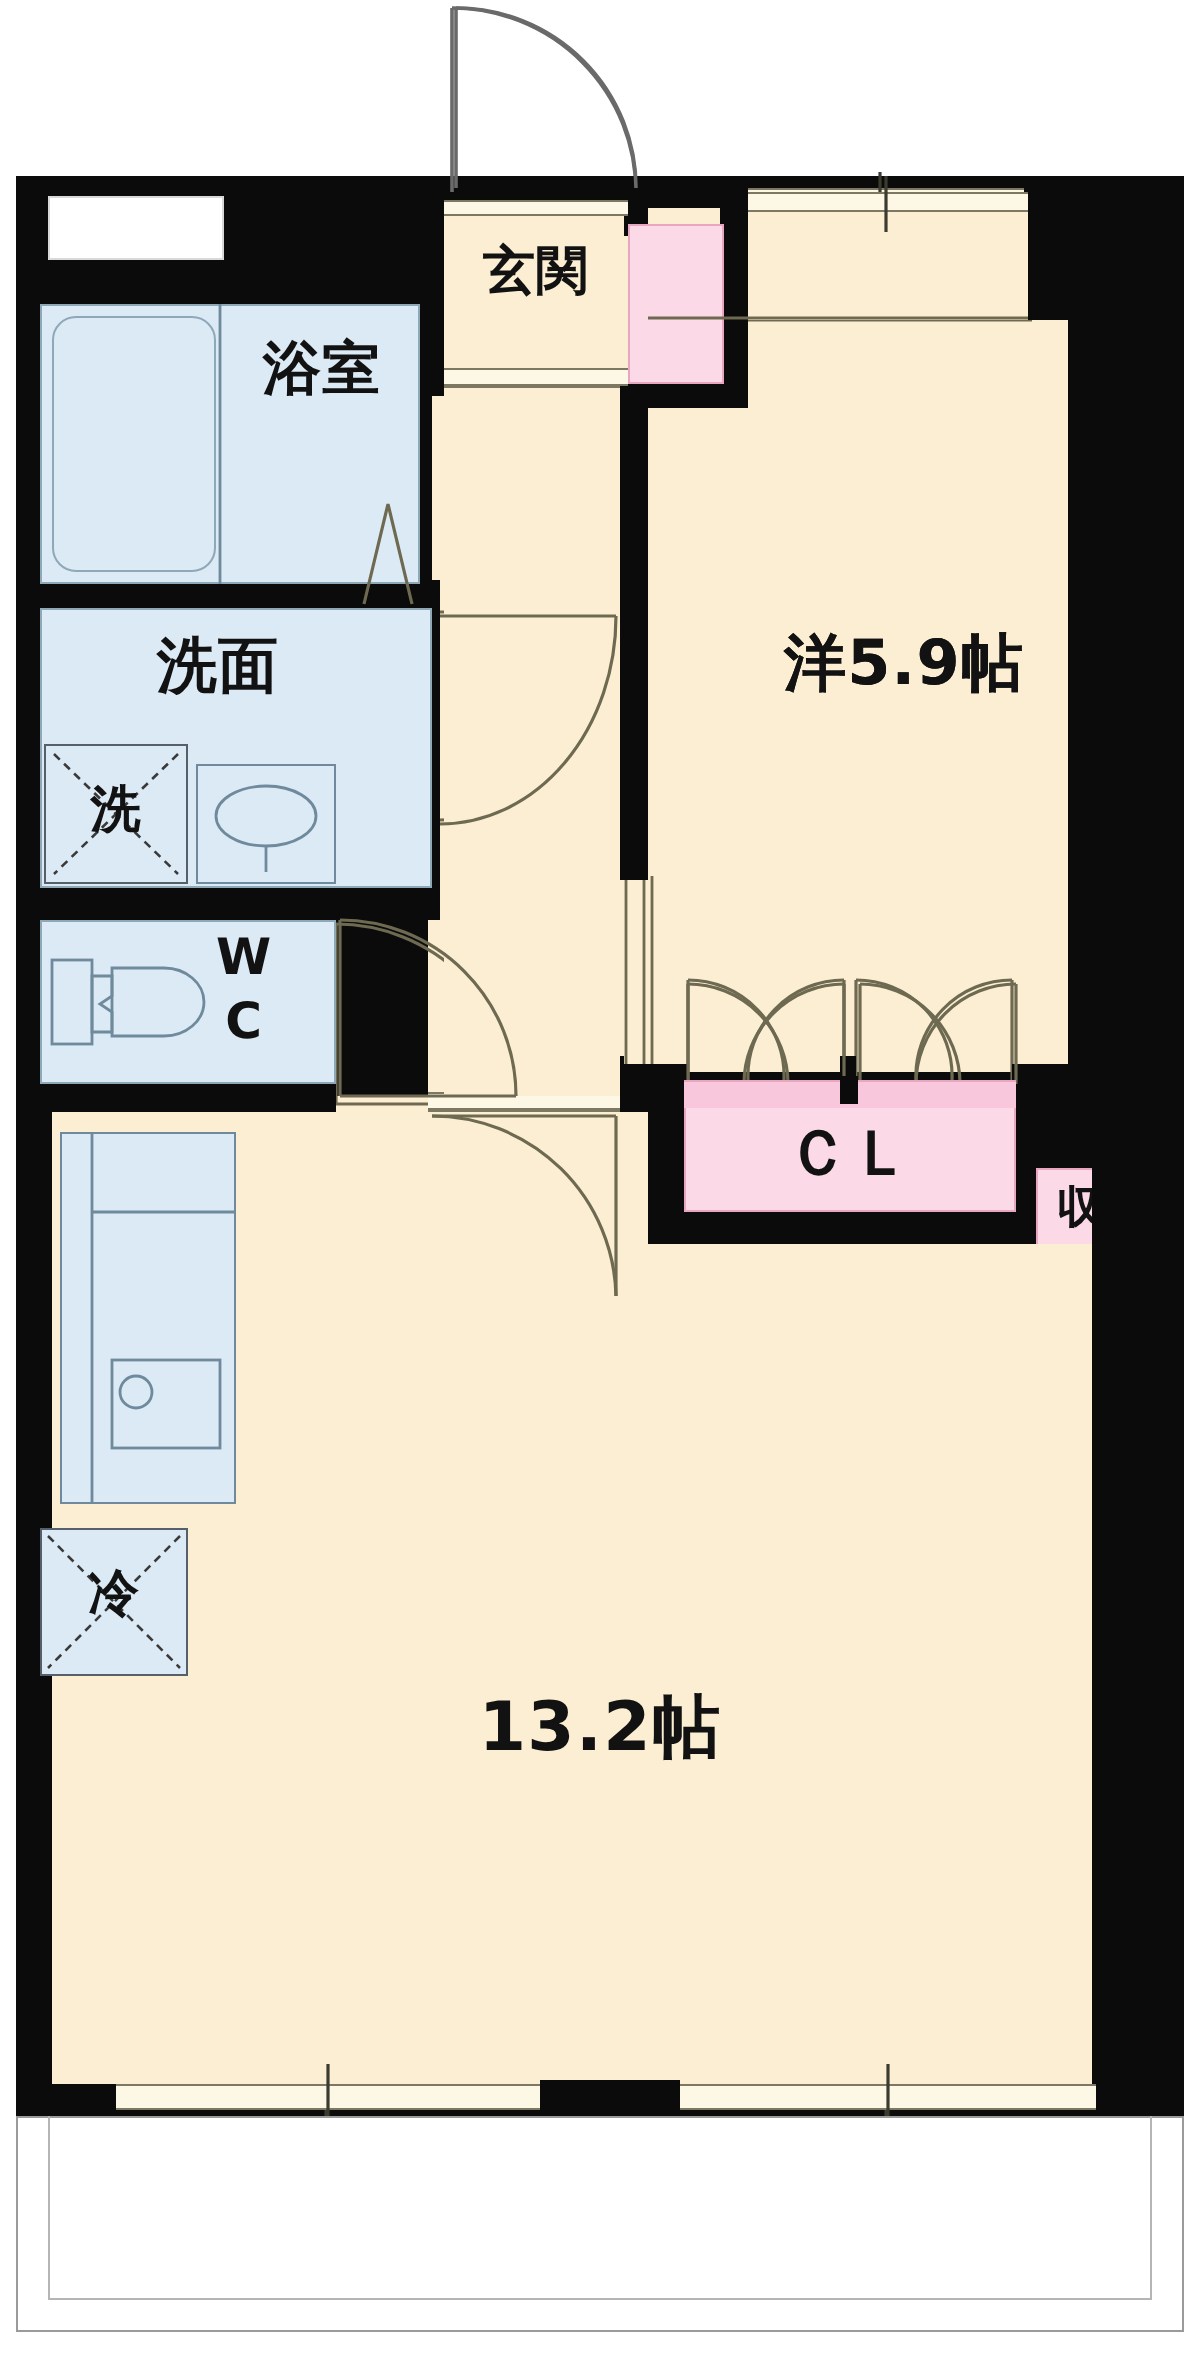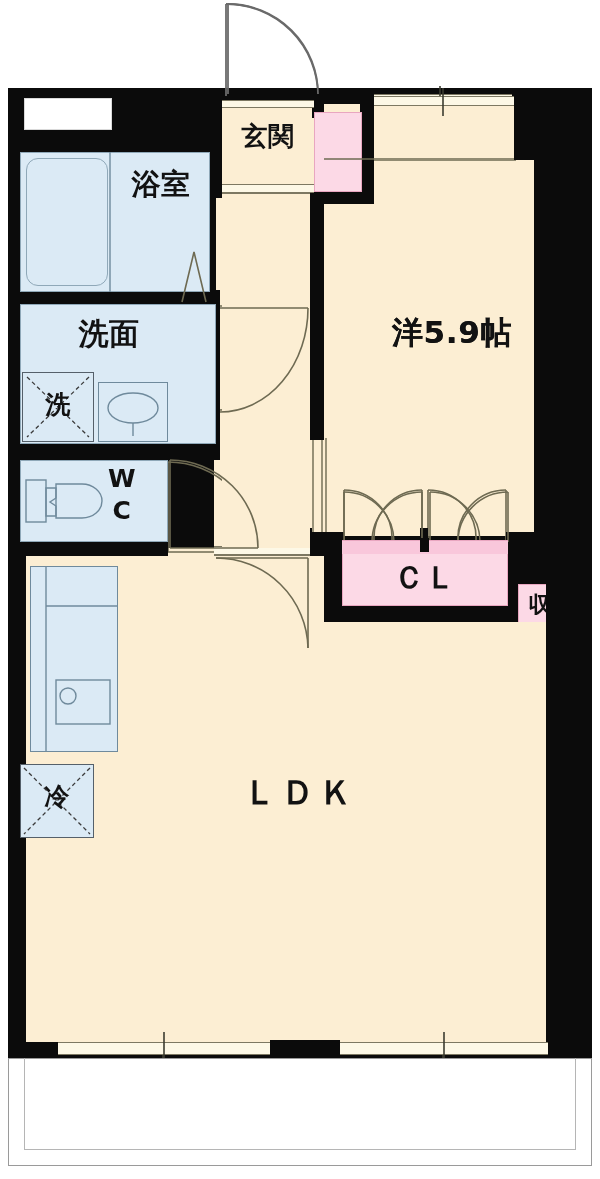--- a/index.html
+++ b/index.html
@@ -230,21 +230,21 @@
   </svg>
   <div class="lbl lblj" style="left:20px;top:780px;width:74px;font-size:25px;line-height:34px;">冷</div>
 
   <svg style="left:214px;top:556px;width:100px;height:98px;">
     <path class="leafline" d="M2 2 L94 2"></path>
     <path class="leafline" d="M94 2 L94 92"></path>
     <path class="swing" d="M2 2 A92 92 0 0 1 94 92"></path>
   </svg>
   <div class="abs win" style="left:214px;top:546px;width:96px;height:9px;"></div>
 
-  <div class="lbl lblj" style="left:190px;top:770px;width:220px;font-size:34px;line-height:44px;letter-spacing:4px;">ＬＤＫ</div>
+  <div class="lbl lblj" style="left:190px;top:842px;width:220px;font-size:34px;line-height:44px;">13.2帖</div>
 
   <div class="abs win" style="left:58px;top:1042px;width:212px;height:13px;"></div>
   <div class="abs win" style="left:340px;top:1042px;width:208px;height:13px;"></div>
   <div class="abs wall" style="left:270px;top:1040px;width:70px;height:17px;"></div>
   <svg style="left:0px;top:1032px;width:600px;height:34px;">
     <path class="tick" d="M164 0 L164 34"></path>
     <path class="tick" d="M444 0 L444 34"></path>
   </svg>
 
   <div class="abs balcony" style="left:8px;top:1058px;width:584px;height:108px;"></div>

